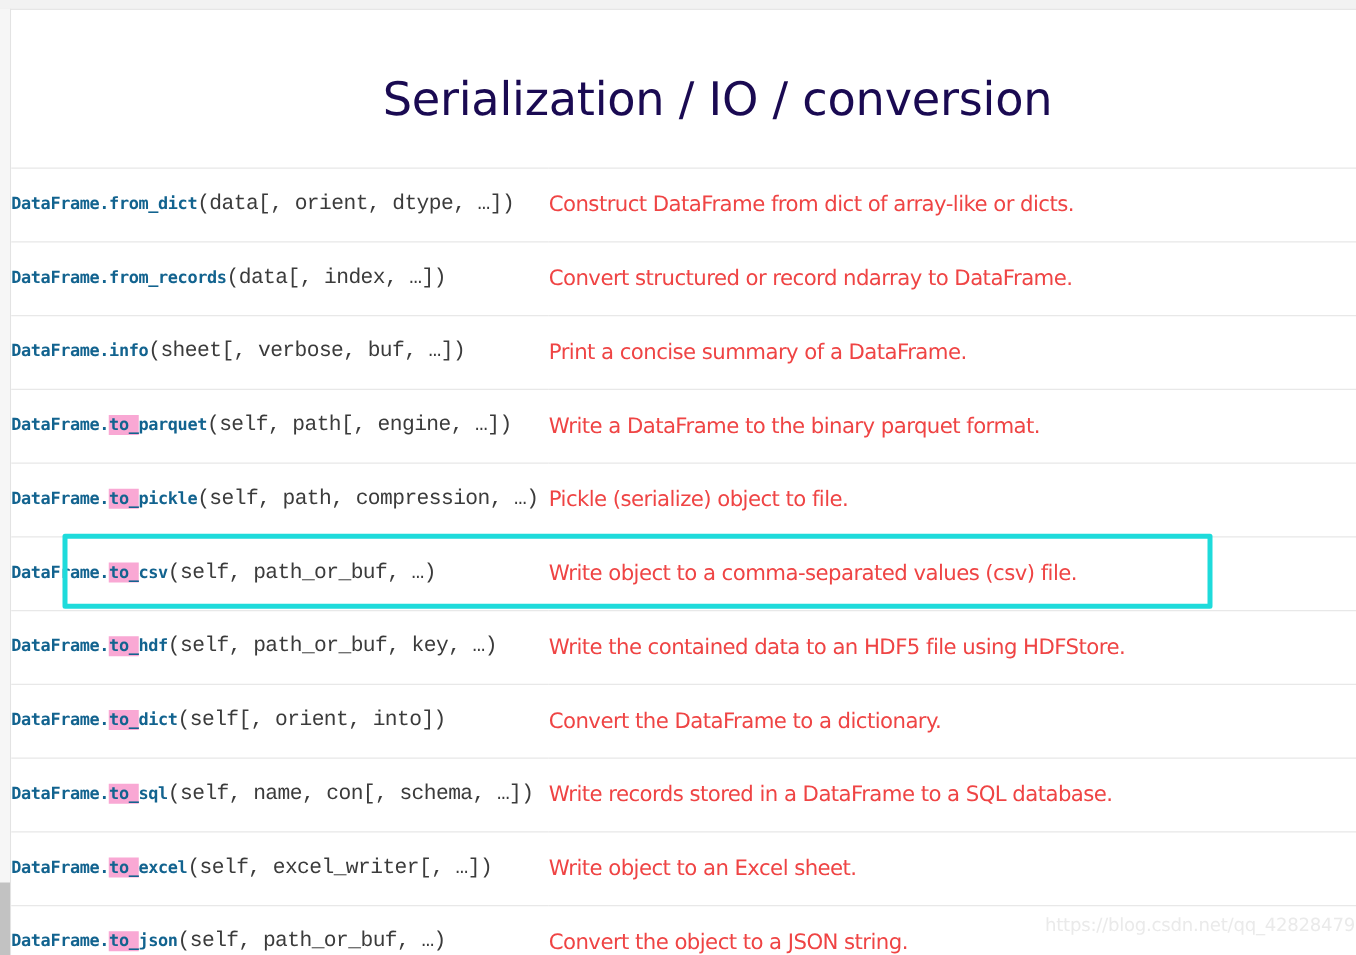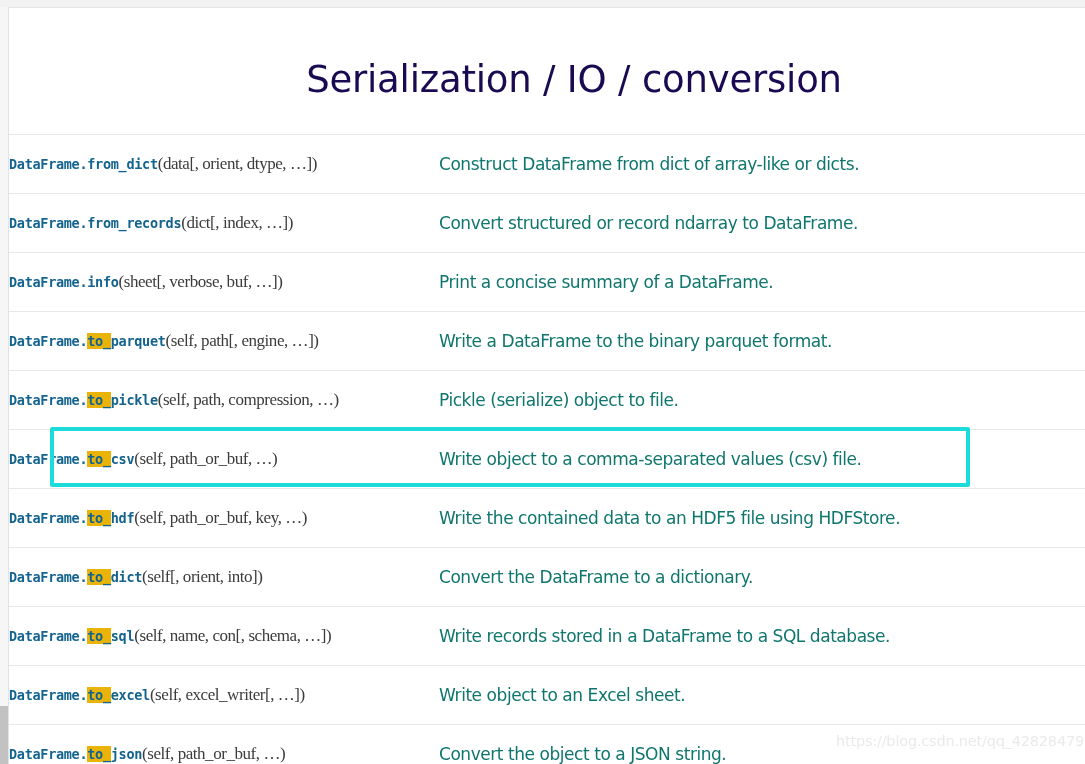--- a/index.html
+++ b/index.html
@@ -104,37 +104,37 @@
 
   .sig-code {
     font-family: "DejaVu Sans Mono", monospace;
     font-size: 13.5px;
     font-weight: 700;
     color: #12638f;
     letter-spacing: -0.3px;
   }
 
   .sig-code .hl {
-    background: #eab308;
+    background: #f9a8d4;
     color: #12638f;
   }
 
   .sig-args {
-    font-family: Liberation Serif, serif;
+    font-family: Liberation Mono, monospace;
     font-size: 17px;
     font-weight: 400;
     color: #3b3b3b;
     letter-spacing: -0.45px;
   }
 
   .desc-text {
     font-family: "DejaVu Sans", sans-serif;
     font-size: 17px;
     font-weight: 400;
-    color: #0f766e;
+    color: #ef4444;
     letter-spacing: -0.45px;
   }
 
   
   #highlight-box {
     position: absolute;
     left: 50px;
     top: 433px;
     width: 920px;
     height: 54px;
@@ -169,21 +169,21 @@
 
   <h1 id="page-title">Serialization / IO / conversion</h1>
 
   <table id="api-table">
     <tbody id="api-table-body">
         <tr>
           <td class="sig-cell"><span class="sig-code"><span>DataFrame.</span><span>from_dict</span></span><span class="sig-args">(data[, orient, dtype, …])</span></td>
           <td class="desc-cell"><span class="desc-text">Construct DataFrame from dict of array-like or dicts.</span></td>
         </tr>
         <tr>
-          <td class="sig-cell"><span class="sig-code"><span>DataFrame.</span><span>from_records</span></span><span class="sig-args">(dict[, index, …])</span></td>
+          <td class="sig-cell"><span class="sig-code"><span>DataFrame.</span><span>from_records</span></span><span class="sig-args">(data[, index, …])</span></td>
           <td class="desc-cell"><span class="desc-text">Convert structured or record ndarray to DataFrame.</span></td>
         </tr>
         <tr>
           <td class="sig-cell"><span class="sig-code"><span>DataFrame.</span><span>info</span></span><span class="sig-args">(sheet[, verbose, buf, …])</span></td>
           <td class="desc-cell"><span class="desc-text">Print a concise summary of a DataFrame.</span></td>
         </tr>
         <tr>
           <td class="sig-cell"><span class="sig-code"><span>DataFrame.</span><span class="hl">to_</span><span>parquet</span></span><span class="sig-args">(self, path[, engine, …])</span></td>
           <td class="desc-cell"><span class="desc-text">Write a DataFrame to the binary parquet format.</span></td>
         </tr>

